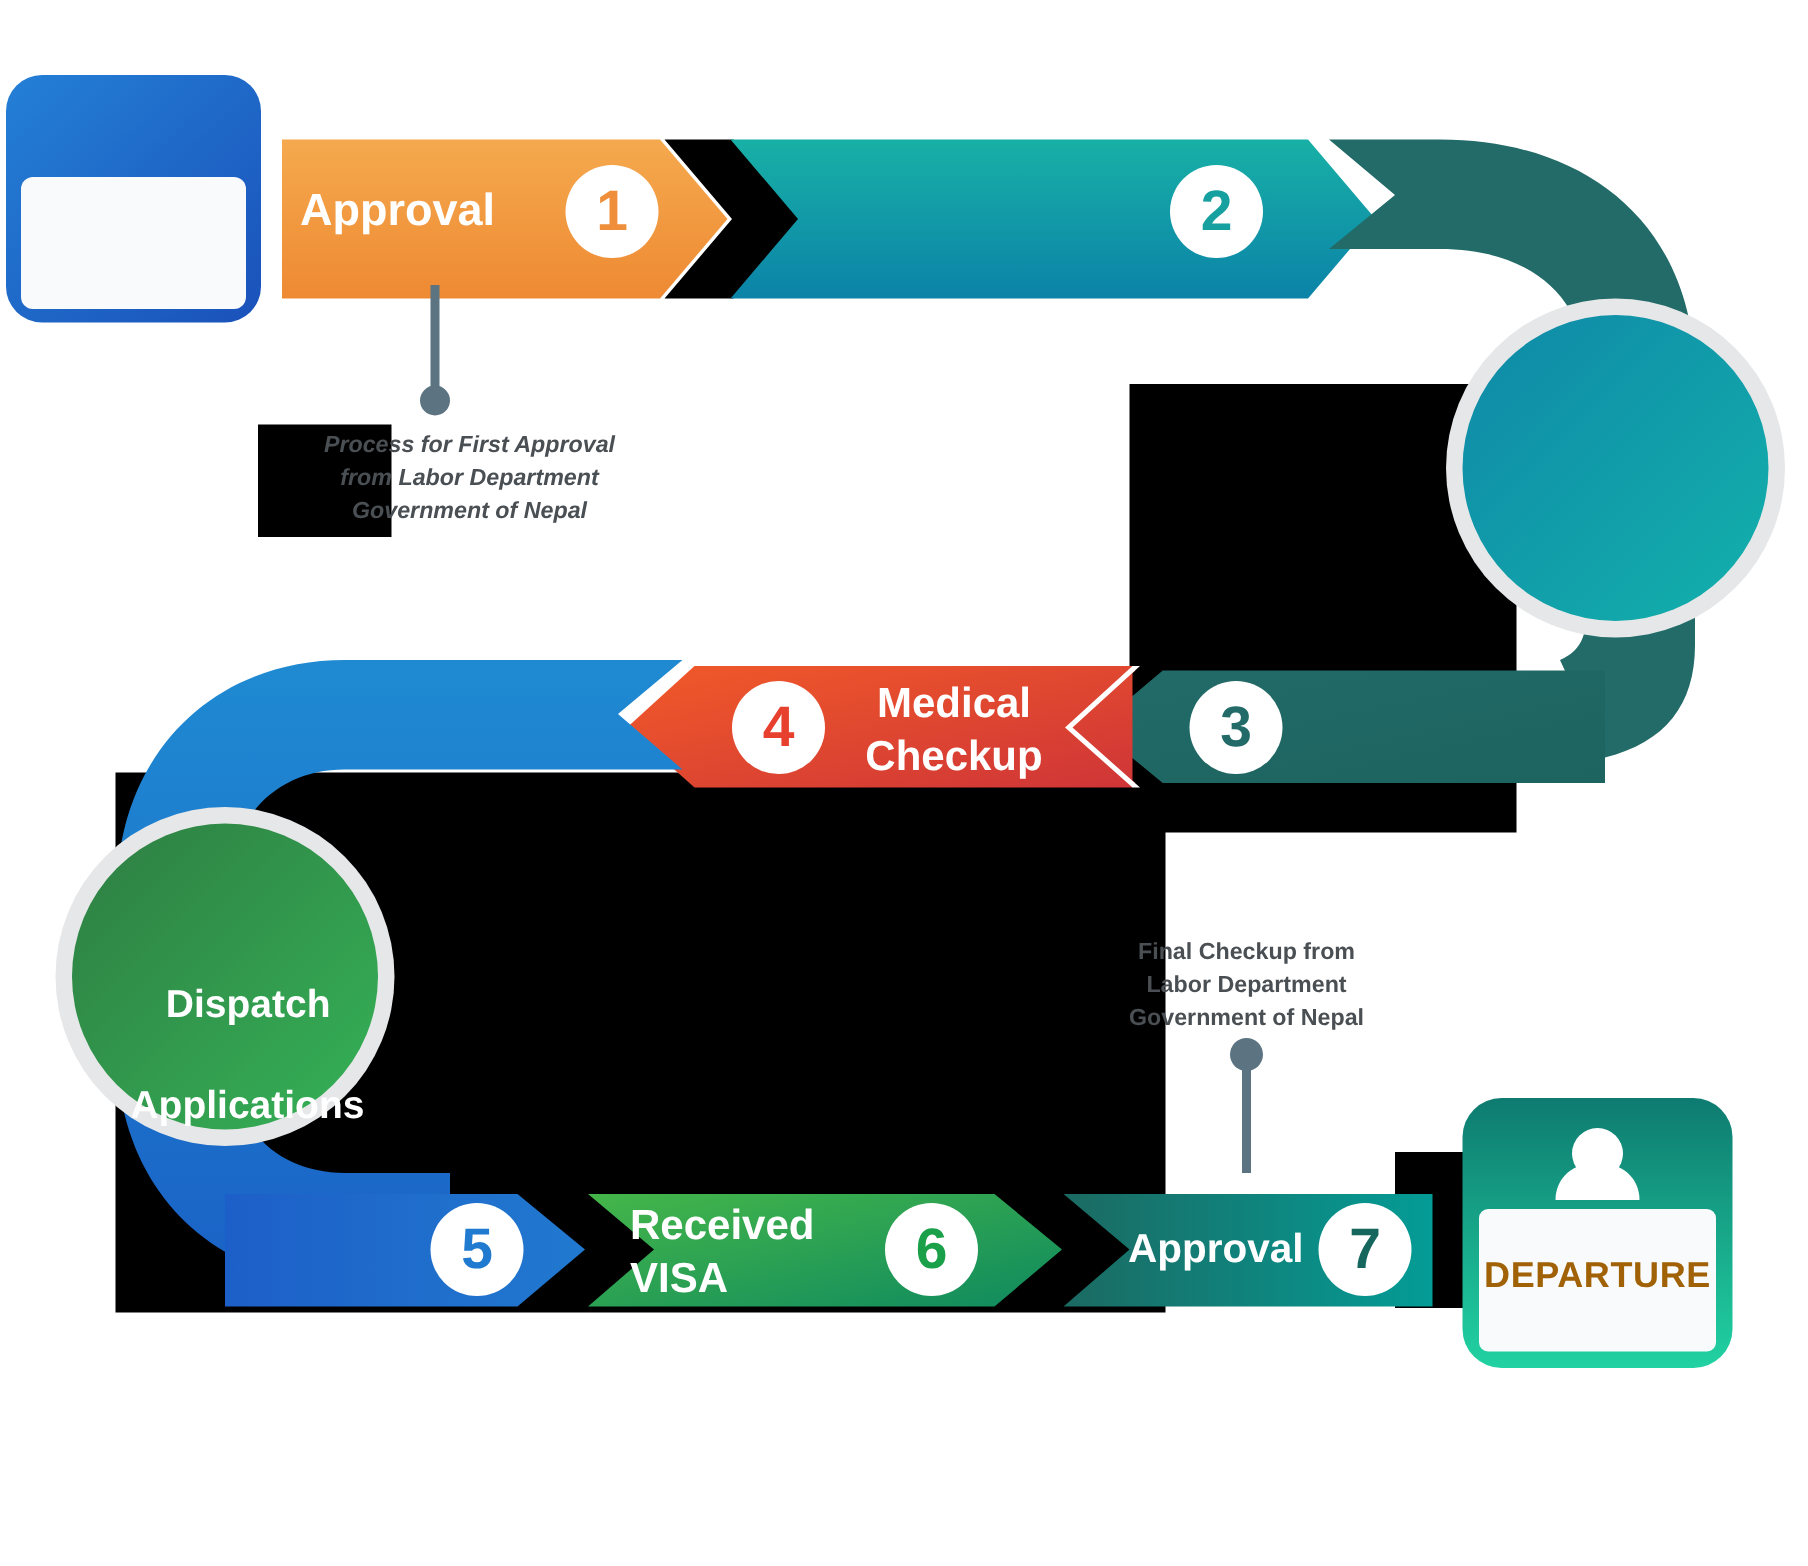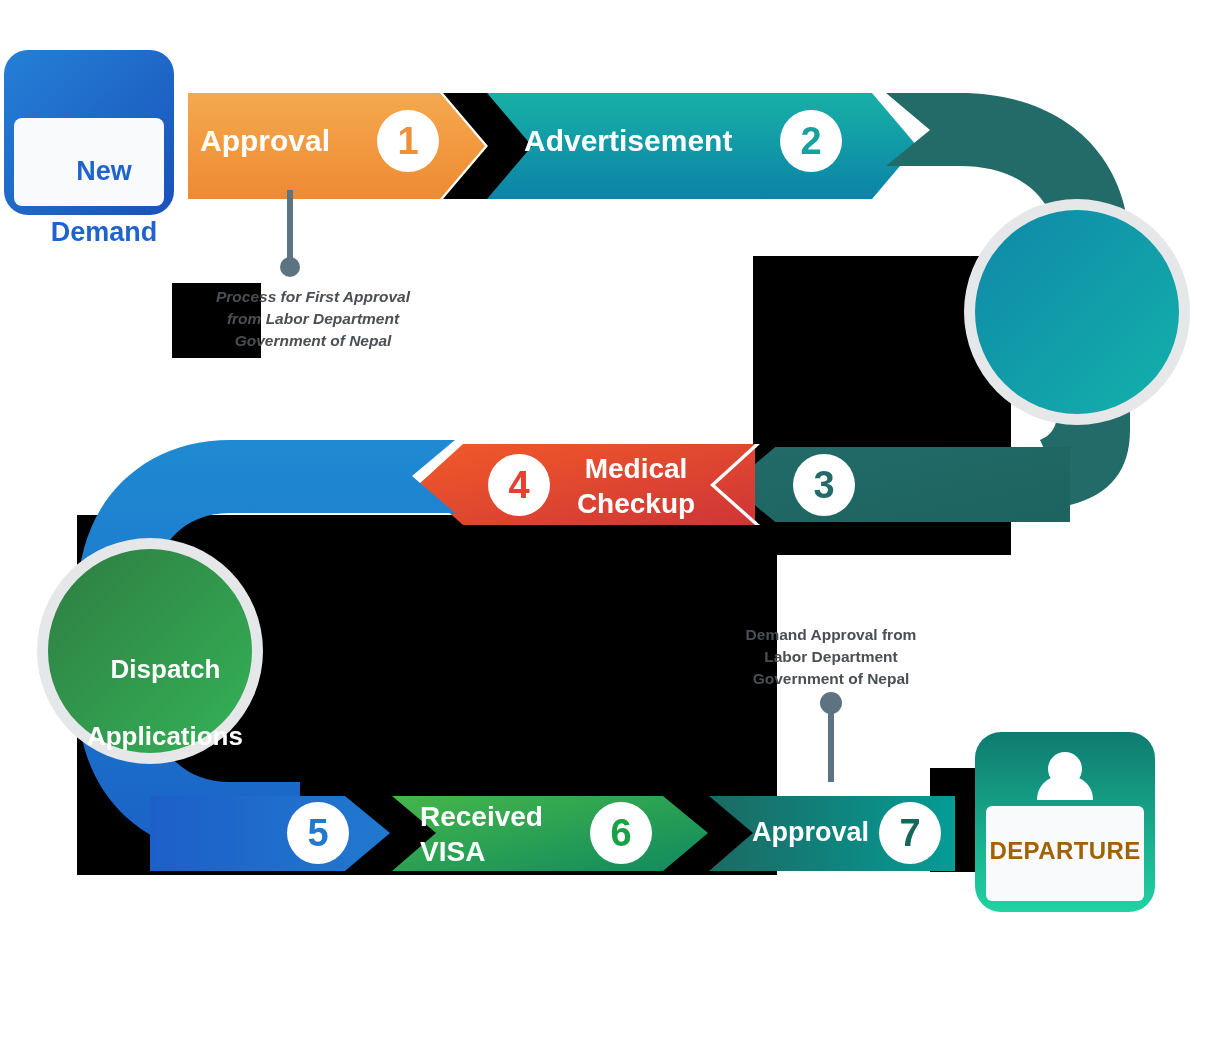--- a/index.html
+++ b/index.html
@@ -204,29 +204,24 @@
     <g stroke="#5c7482" fill="#5c7482">
       <line x1="290" y1="190" x2="290" y2="262" stroke-width="6"></line>
       <circle cx="290" cy="267" r="10" stroke="none"></circle>
     </g>
     <g stroke="#5c7482" fill="#5c7482">
       <circle cx="831" cy="703" r="11" stroke="none"></circle>
       <line x1="831" y1="703" x2="831" y2="782" stroke-width="6"></line>
     </g>
   </svg>
 
-  <div class="lbl" style="left:14px; top:126px; width:150px; text-align:center; font-size:27px; color:#1f63cc;">
-    <span>New</span><br>
-    <span>Demand</span>
-  </div>
 
   <div class="lbl" style="left:200px; top:124px; font-size:30px;">Approval</div>
   <div class="num" style="left:378px; top:122px; width:60px; font-size:38px; color:#ef8f3c;">1</div>
 
-  <div class="lbl" style="left:524px; top:124px; font-size:30px;">Advertisement</div>
   <div class="num" style="left:781px; top:122px; width:60px; font-size:38px; color:#17a0a0;">2</div>
 
 
   <div class="num" style="left:794px; top:466px; width:60px; font-size:38px; color:#226b68;">3</div>
 
   <div class="num" style="left:489px; top:466px; width:60px; font-size:38px; color:#e8402e;">4</div>
   <div class="lbl" style="left:556px; top:451px; width:160px; text-align:center; font-size:28px; line-height:1.25;">Medical<br>Checkup</div>
 
   <div class="lbl" style="left:45px; top:620px; width:212px; text-align:center; font-size:26px; line-height:1.28;">
     <span>Dispatch</span><br>
@@ -239,17 +234,17 @@
   <div class="num" style="left:591px; top:814px; width:60px; font-size:38px; color:#19a049;">6</div>
 
   <div class="lbl" style="left:752px; top:817px; font-size:27px;">Approval</div>
   <div class="num" style="left:880px; top:814px; width:60px; font-size:38px; color:#15665c;">7</div>
 
   <div class="lbl" style="left:986px; top:838px; width:158px; text-align:center; font-size:24px; letter-spacing:0.4px; color:#a16207;">DEPARTURE</div>
 
   <div class="note" style="left:168px; top:286px; width:290px;font-style:italic;">Process for First Approval
 from Labor Department
 Government of Nepal</div>
-  <div class="note" style="left:706px; top:624px; width:250px;">Demand Approval from
+  <div class="note" style="left:706px; top:624px; width:250px;">Final Checkup from
 Labor Department
 Government of Nepal</div>
 
 </div>
 
 </body></html>

